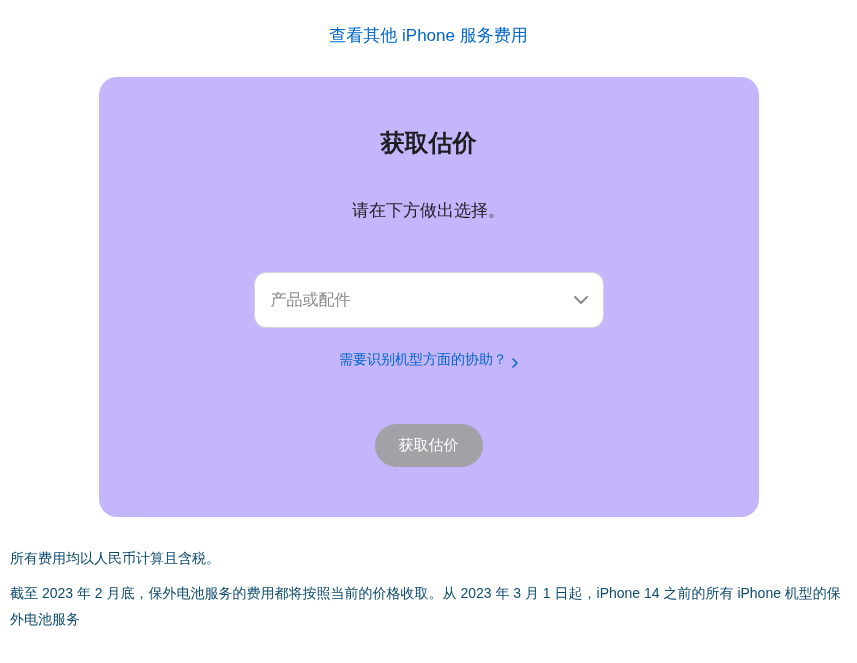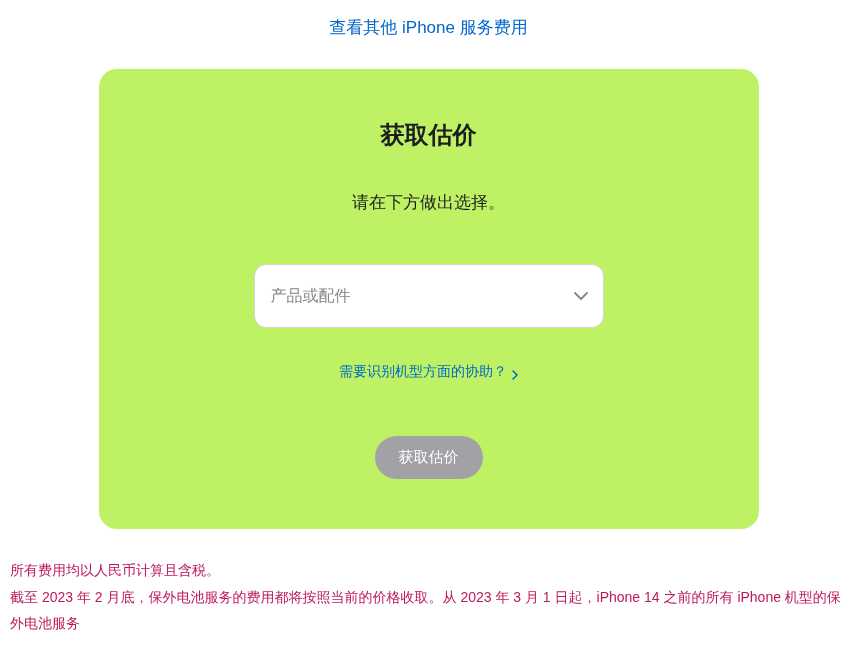--- a/index.html
+++ b/index.html
@@ -13,33 +13,33 @@
       width: 857px;
       height: 663px;
       position: relative;
     }
     .page {
       width: 100%;
       padding: 0;
     }
     .top-link {
       text-align: center;
-      padding-top: 16px;
+      padding-top: 24px;
       padding-bottom: 30px;
     }
     .top-link a {
       color: #0066cc;
       font-size: 17px;
       text-decoration: none;
       cursor: pointer;
     }
     .card {
       width: 660px;
       margin: 0 auto;
-      background: #bef264;
+      background: #c4b5fd;
       border-radius: 18px;
       padding: 50px 40px 50px 40px;
       text-align: center;
     }
     .card-title {
       font-size: 24px;
       font-weight: 600;
       color: #1d1d1f;
       margin-bottom: 18px;
     }
@@ -49,21 +49,21 @@
       margin-bottom: 50px;
       margin-top: 40px;
     }
     .select-wrapper {
       position: relative;
       width: 350px;
       margin: 0 auto 22px auto;
     }
     .select-box {
       width: 100%;
-      height: 64px;
+      height: 56px;
       background: #ffffff;
       border: 1px solid #d2d2d7;
       border-radius: 12px;
       padding: 0 44px 0 16px;
       font-size: 16px;
       color: #86868b;
       text-align: left;
       display: flex;
       align-items: center;
       cursor: pointer;
@@ -83,21 +83,21 @@
       height: 100%;
       display: block;
     }
     .help-link {
       display: inline-flex;
       align-items: center;
       color: #0066cc;
       font-size: 14px;
       text-decoration: none;
       cursor: pointer;
-      margin-top: 13px;
+      margin-top: 1px;
       margin-bottom: 55px;
     }
     .help-link .chev-right {
       margin-left: 5px;
       width: 6px;
       height: 10px;
       display: inline-block;
     }
     .submit-btn {
       background: #a1a1a6;
@@ -106,22 +106,23 @@
       border-radius: 22px;
       padding: 12px 24px;
       font-size: 15px;
       cursor: pointer;
     }
     .footer-notes {
       padding: 28px 10px 0 10px;
     }
     .footer-notes p {
       font-size: 14px;
-      color: #be185d;
+      color: #0c4a6e;
       line-height: 1.9;
+      margin-bottom: 8px;
     }
   </style>
 </head>
 <body>
 
 <div class="page">
 
   <div class="top-link">
     <a>查看其他 iPhone 服务费用</a>
   </div>

